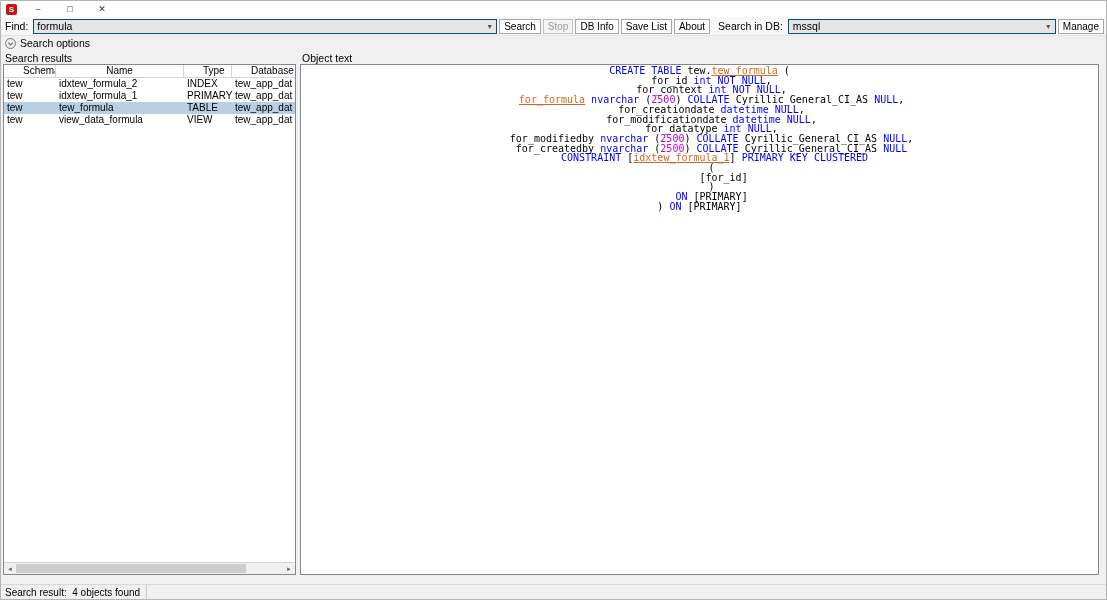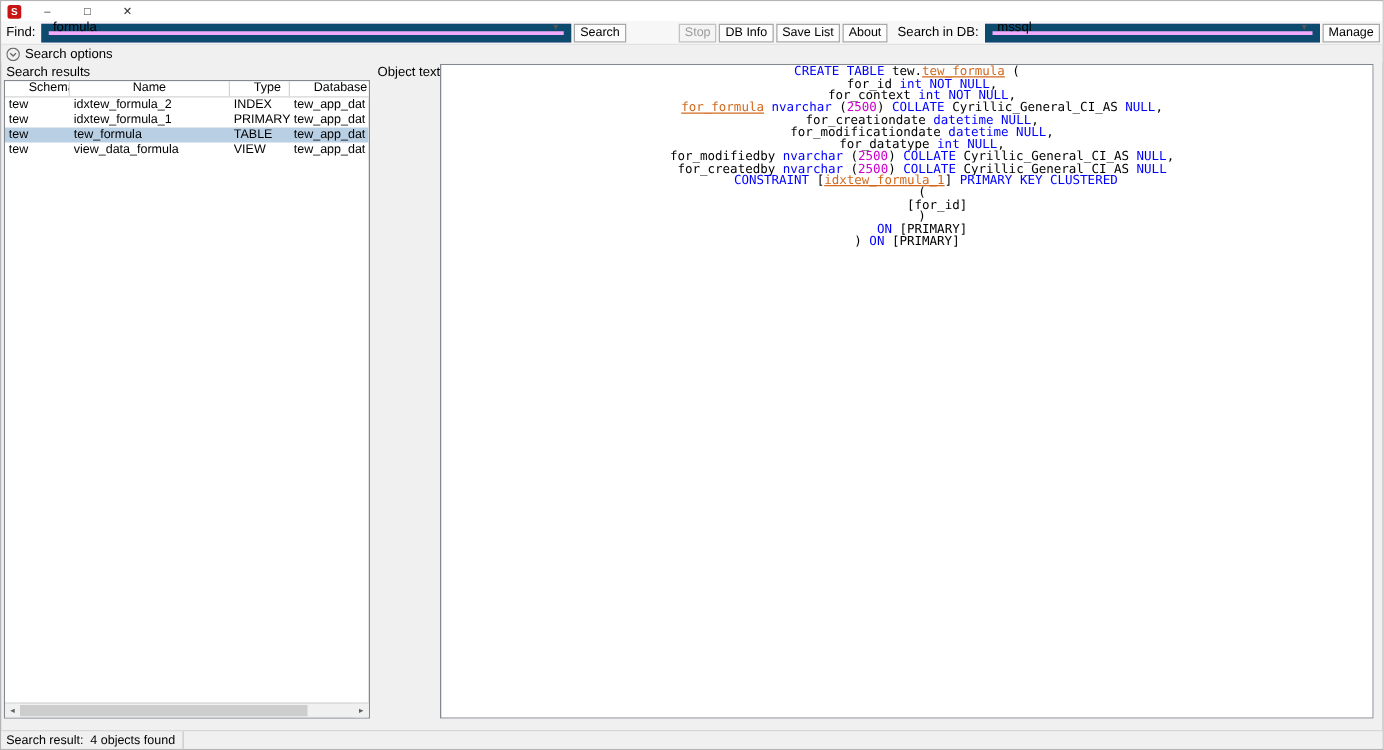--- a/index.html
+++ b/index.html
@@ -10,28 +10,28 @@
   
   .titlebar { height:16px; background:#ffffff; display:flex; align-items:center; padding-left:5px; flex:0 0 auto; }
   .app-icon { width:11px; height:11px; background:#c81414; color:#fff; font-weight:bold; font-size:8px; line-height:11px; text-align:center; border-radius:2px; margin-right:5px; }
   .win-title { font-size:10.5px; flex:1; }
   .win-controls { display:flex; height:100%; }
   .win-btn { width:32px; height:100%; display:flex; align-items:center; justify-content:center; font-size:9px; color:#333; cursor:default; }
 
   
   .toolbar { height:19px; background:#f7f7f7; display:flex; align-items:center; gap:2px; padding:0 2px 0 4px; border-bottom:1px solid #e3e3e3; flex:0 0 auto; }
   .tb-label { padding:0 3px 0 0; }
-  .combo { display:flex; align-items:flex-end; background:#f0abfc; border:6px solid #0c4a6e; height:15px; }
+  .combo { display:flex; align-items:center; background:#e5e5e5; border:1px solid #0c4a6e; height:15px; }
   .combo input { border:none; outline:none; flex:1; font-family:"Liberation Sans",sans-serif; font-size:10.5px; padding:0 3px; background:transparent; }
   .combo .arrow { width:13px; text-align:center; color:#555; font-size:8px; line-height:13px; cursor:default; }
   .find-combo { flex:1; }
   .db-combo { width:268px; }
   .db-combo .val { flex:1; padding:0 4px; }
   .btn { height:15px; background:#fdfdfd; border:1px solid #a8a8a8; font-family:"Liberation Sans",sans-serif; font-size:10px; padding:0 4px; line-height:13px; cursor:default; white-space:nowrap; }
-  .btn:disabled { color:#9a9a9a; background:#f4f4f4; border-color:#c2c2c2;margin-left:40px; }
+  .btn:disabled { color:#9a9a9a; background:#f4f4f4; border-color:#c2c2c2; }
 
   
   .options-row { height:14px; display:flex; align-items:center; gap:4px; padding-left:4px; flex:0 0 auto; background:#f0f0f0; }
   .chev-circle { width:11px; height:11px; }
 
   
   .main { flex:1; display:flex; margin:1px 7px 9px 2px; overflow:hidden; }
   .panel-caption { height:13px; font-size:10.5px; padding:1px 0 0 2px; }
 
   .left-panel { width:293px; display:flex; flex-direction:column; flex:0 0 auto; }
@@ -48,21 +48,21 @@
   .c3 { width:51px; border-right:none; flex:1; }
   .hcell.c1, .hcell.c2 { text-align:center; }
 
   .hscroll { height:12px; background:#f0f0f0; border-top:1px solid #d5d5d5; display:flex; align-items:center; flex:0 0 auto; }
   .scroll-arrow { width:12px; height:100%; font-size:6px; color:#606060; display:flex; align-items:center; justify-content:center; background:#f0f0f0; cursor:default; }
   .scroll-track { flex:1; height:100%; position:relative; }
   .scroll-thumb { position:absolute; left:0; top:1px; height:9px; width:230px; background:#cdcdcd; cursor:default; }
 
   .splitter { width:4px; cursor:col-resize; flex:0 0 auto; }
 
-  .right-panel { flex:1; display:flex; flex-direction:row; overflow:hidden; }
+  .right-panel { flex:1; display:flex; flex-direction:column; overflow:hidden; }
   .sql-box { flex:1; background:#fff; border:1px solid #828790; padding:1px 2px; overflow:hidden; }
   .sql-text { font-family:"DejaVu Sans Mono", monospace; font-size:10px; line-height:9.7px; white-space:pre;text-align:center; }
   .sql-line { min-height:9.7px; }
   .t-plain { color:#000; }
   .t-kw { color:var(--kw,#0000ff); }
   .t-num { color:var(--num,#cc00cc); }
   .t-match { color:var(--match,#d2691e); text-decoration:underline; }
 
   
   .statusbar { height:15px; background:#f0f0f0; border-top:1px solid #d7d7d7; display:flex; align-items:flex-start; flex:0 0 auto; }

